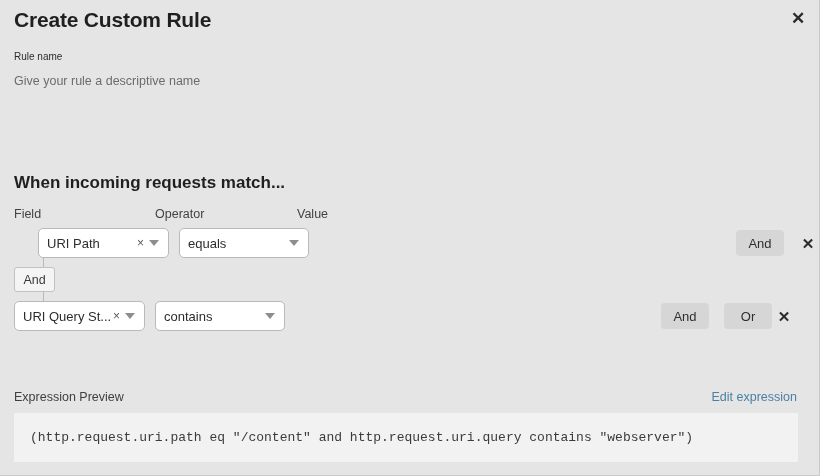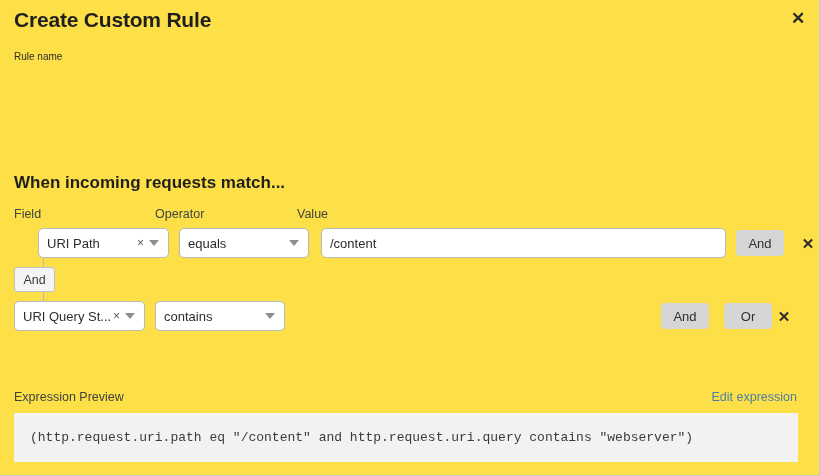--- a/index.html
+++ b/index.html
@@ -11,21 +11,21 @@
     width: 820px;
     height: 476px;
     font-family: "Liberation Sans", sans-serif;
     color: #222222;
     overflow: hidden;
   }
   #dialog {
     position: relative;
     width: 820px;
     height: 476px;
-    background: #fde047;
+    background: #e5e5e5;
     box-sizing: border-box;
     border-right: 1px solid #c9c9c9;
     border-bottom: 1px solid #c9c9c9;
   }
 
   
   #dialog-title {
     position: absolute;
     left: 14px;
     top: 8px;
@@ -272,38 +272,38 @@
 </style>
 </head>
 <body>
 
 <div id="dialog">
 
   <div id="dialog-title">Create Custom Rule</div>
   <div id="close-btn">✕</div>
 
   <div id="rule-name-label">Rule name</div>
+  <div id="rule-name-hint">Give your rule a descriptive name</div>
 
   <div id="match-heading">When incoming requests match...</div>
 
   <div class="col-label" id="label-field">Field</div>
   <div class="col-label" id="label-operator">Operator</div>
   <div class="col-label" id="label-value">Value</div>
 
   <div class="cond-row" id="cond-row-1">
     <div class="select-box field-select">
       <span class="select-text">URI Path</span>
       <span class="clear-x">×</span>
       <span class="caret"></span>
     </div>
     <div class="select-box operator-select">
       <span class="select-text">equals</span>
       <span class="caret"></span>
     </div>
-    <input class="value-input" id="value-input-1" type="text" value="/content" style="">
     <button class="logic-btn" id="row1-and">And</button>
     <div class="delete-x">✕</div>
   </div>
 
   <div id="connector-line-top"></div>
   <div id="and-connector">And</div>
   <div id="connector-line-bottom"></div>
 
   <div class="cond-row" id="cond-row-2">
     <div class="select-box field-select">

